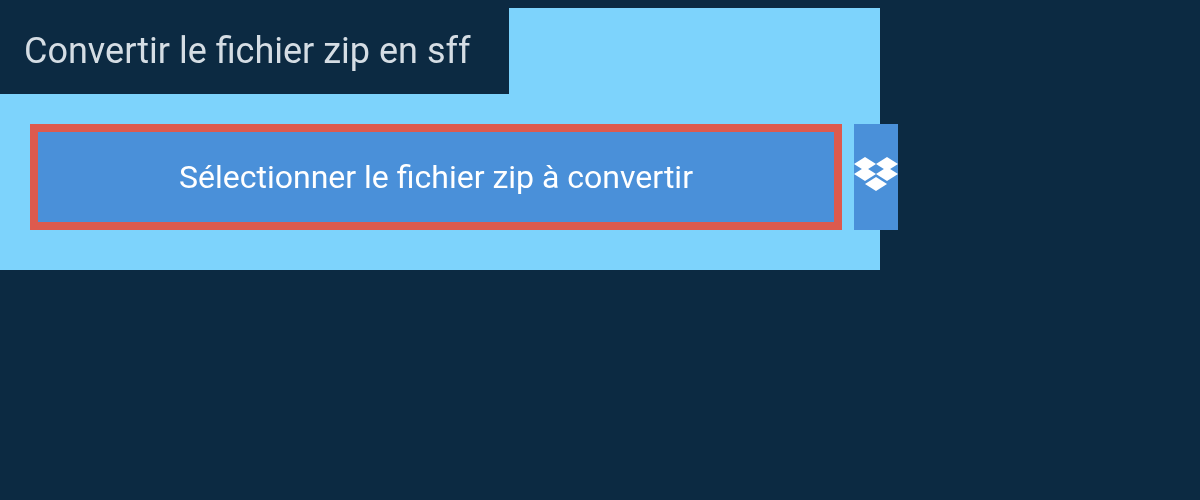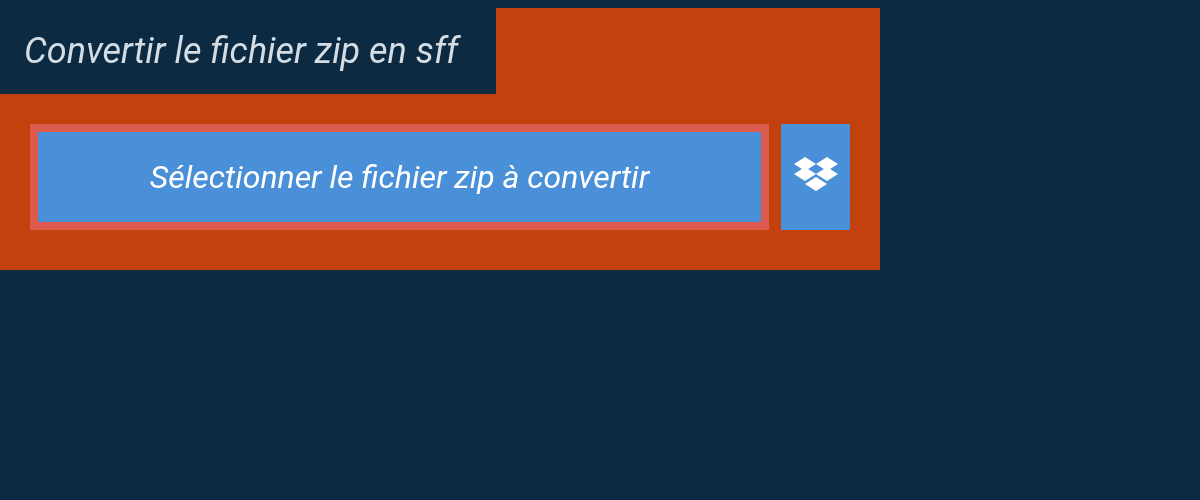--- a/index.html
+++ b/index.html
@@ -8,24 +8,23 @@
       box-sizing: border-box;
     }
     body {
       width: 1200px;
       height: 500px;
       background: #0c2a42;
       font-family: -apple-system, BlinkMacSystemFont, "Segoe UI", Roboto, Helvetica, Arial, sans-serif;
       overflow: hidden;
     }
     .section {
-      background: #c2410c;
+      background: #7dd3fc;
       width: 880px;
       margin-top: 8px;
-      font-style: italic;
     }
     .tab-header {
       background: #0c2a42;
       display: inline-block;
       padding: 22px 38px 22px 24px;
     }
     .tab-title {
       color: #d5dde4;
       font-size: 36px;
       font-weight: 400;
@@ -41,21 +40,21 @@
       border: 8px solid #dd5a4e;
       color: #ffffff;
       font-size: 32px;
       font-weight: 400;
       padding: 26px 40px;
       cursor: pointer;
       display: flex;
       align-items: center;
       justify-content: center;
       flex: 0 0 auto;
-      width: 739px;
+      width: 812px;
     }
     .dropbox-button {
       background: #4a90d9;
       width: 110px;
       cursor: pointer;
       display: flex;
       align-items: center;
       justify-content: center;
     }
     .dropbox-icon {

